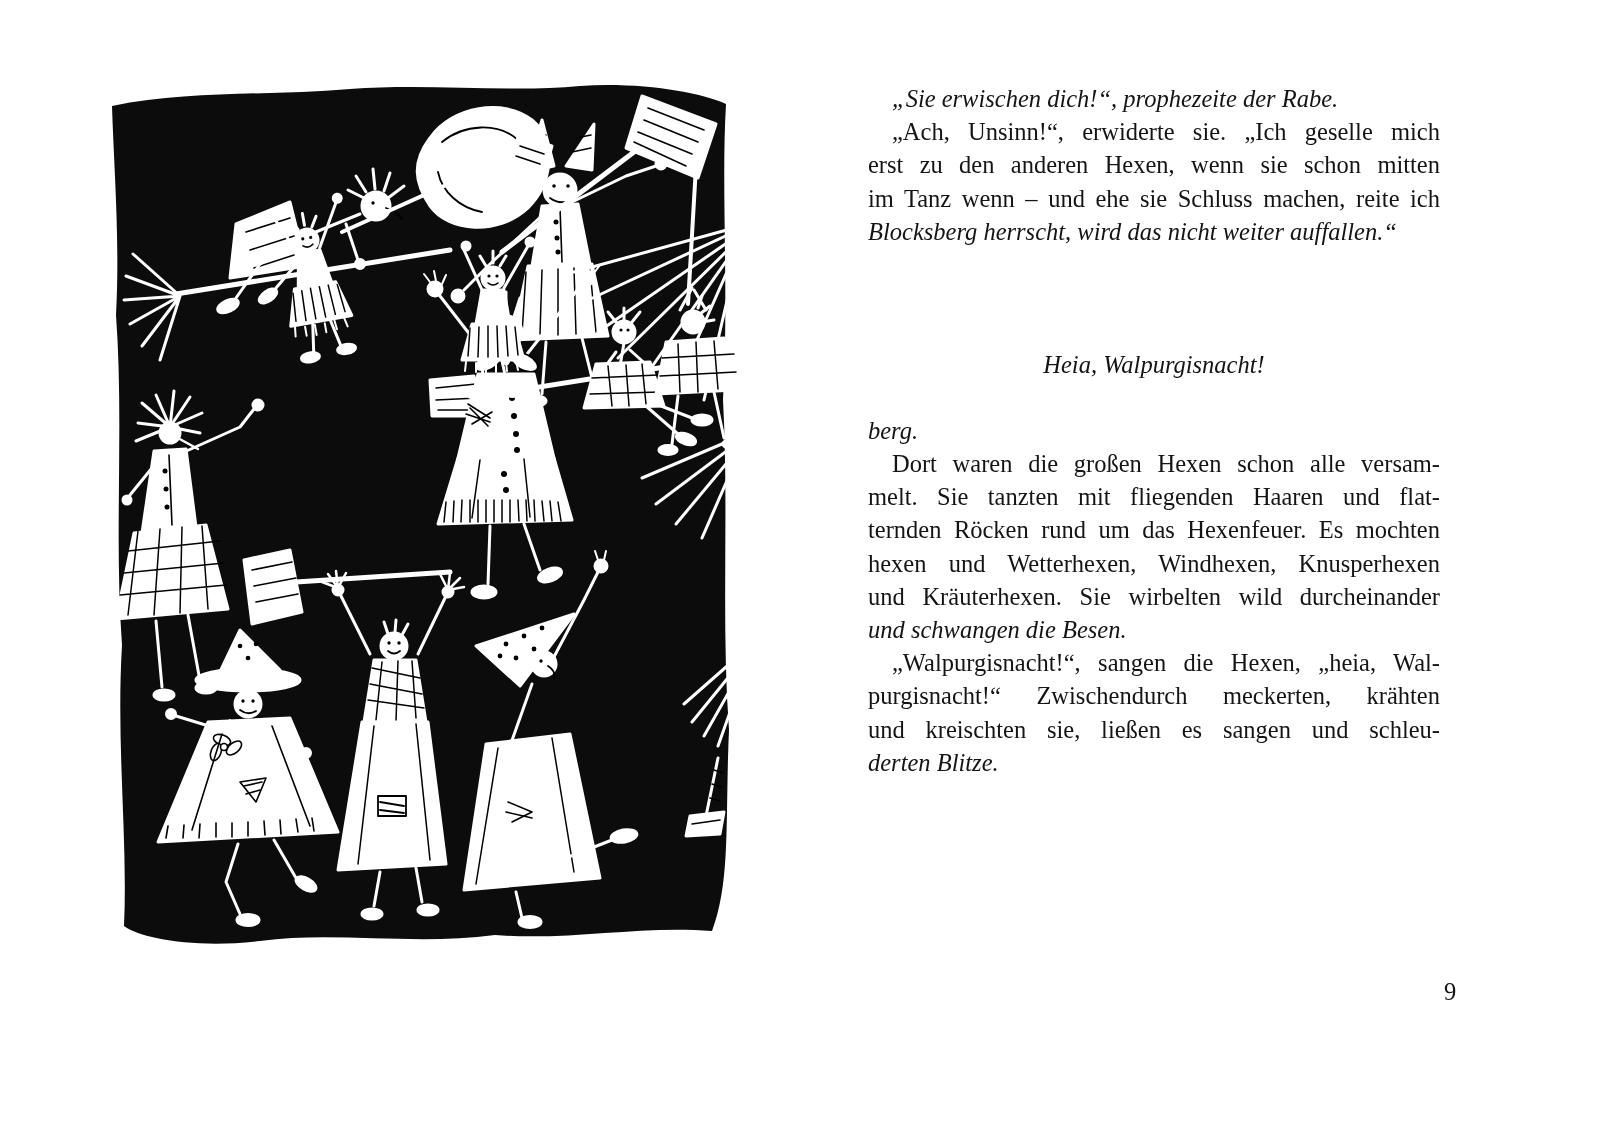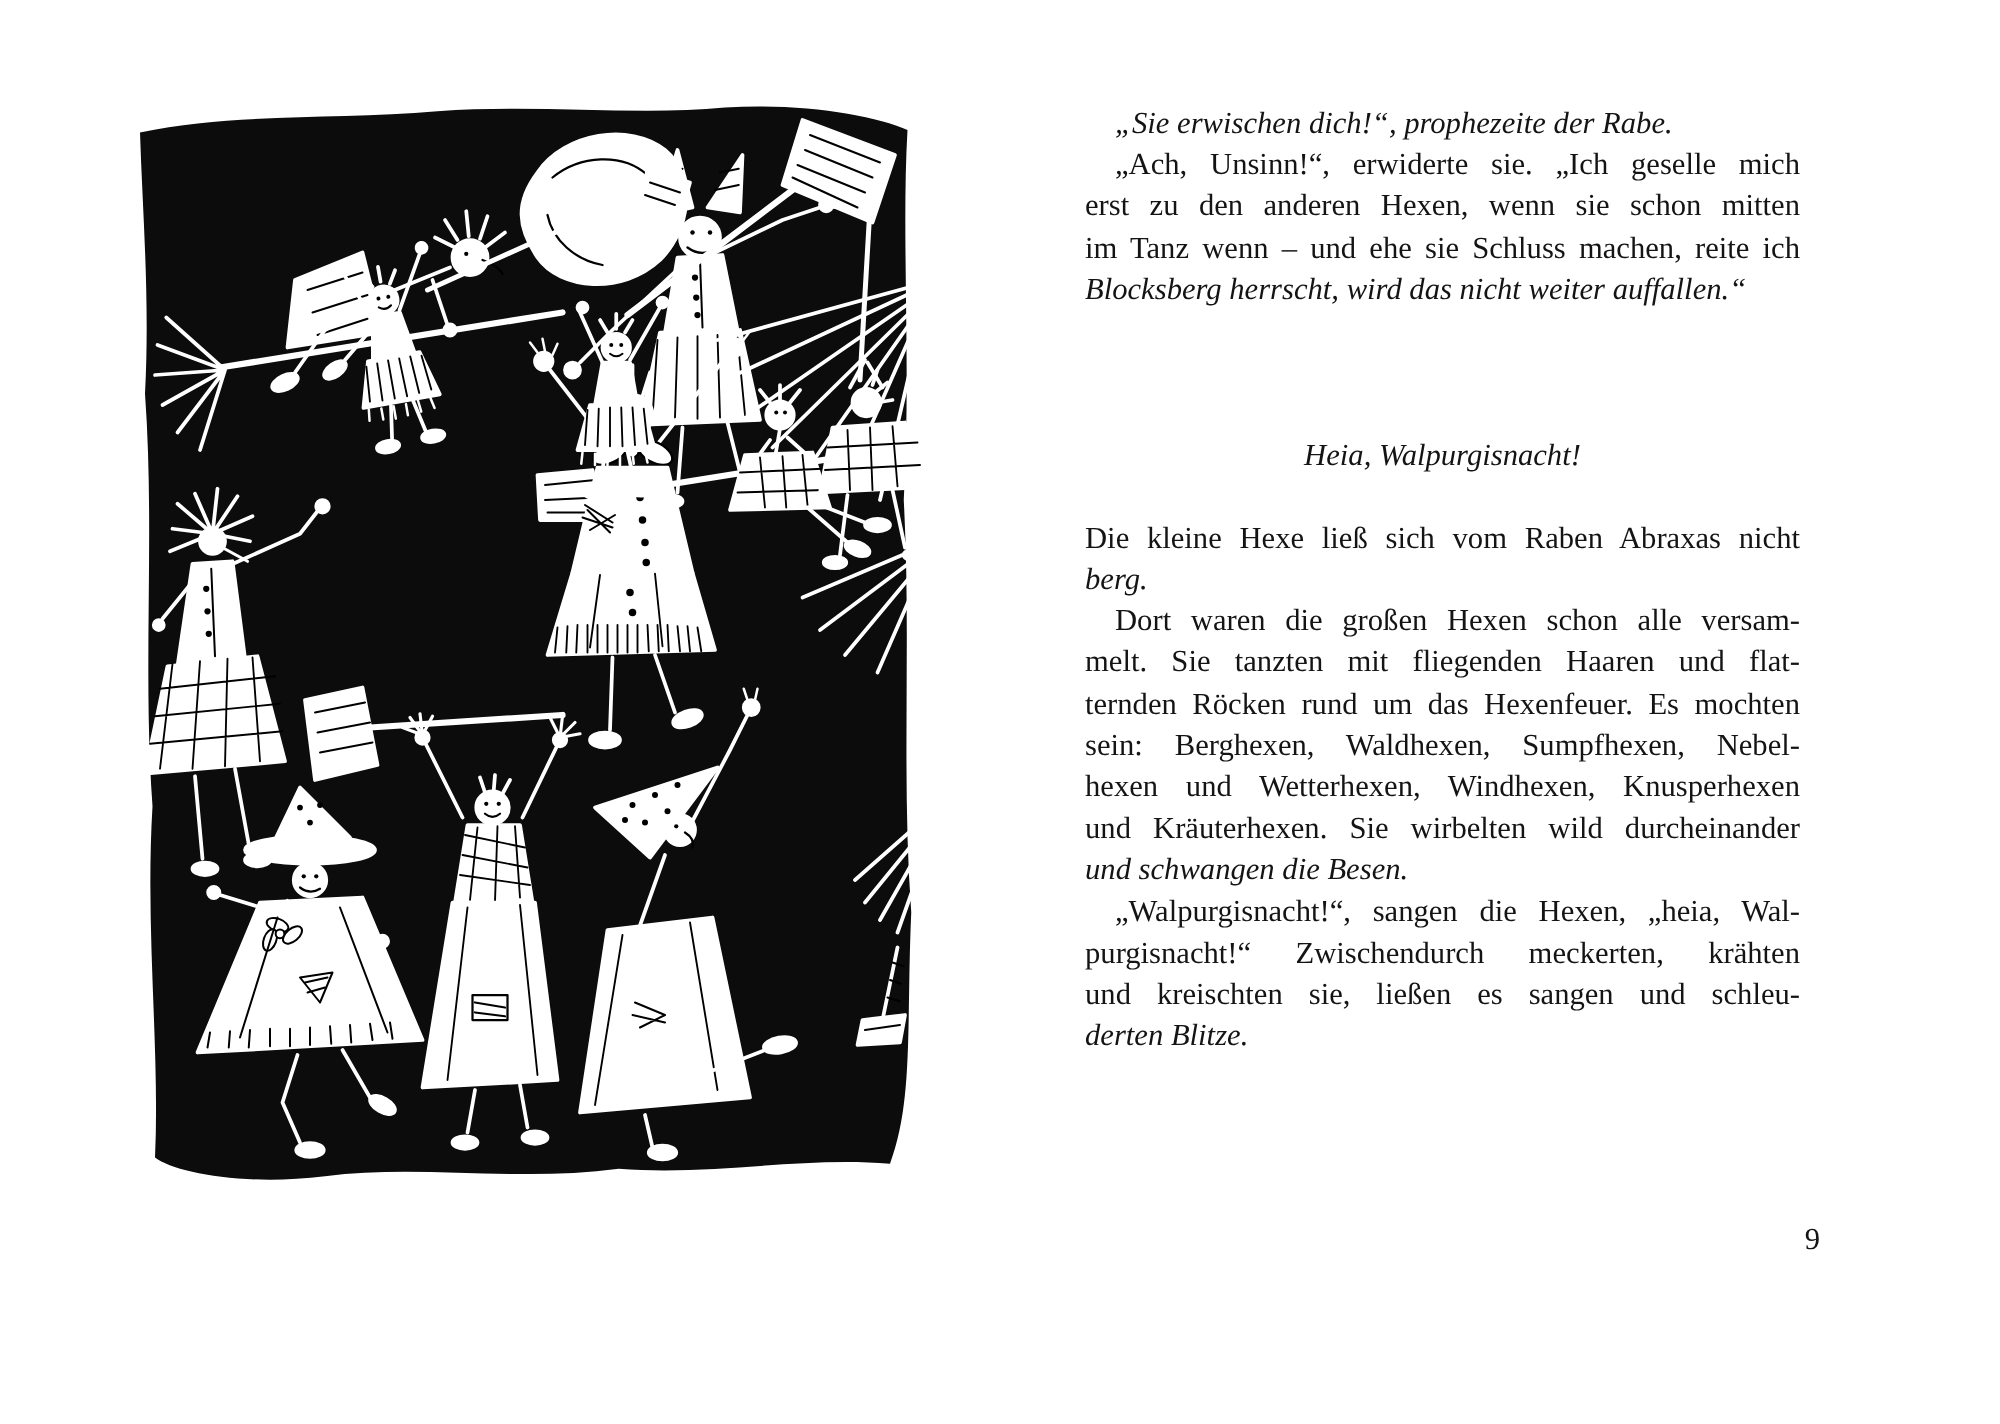--- a/index.html
+++ b/index.html
@@ -369,26 +369,24 @@
 <div>
   <div class="text-col">
       <div class="line indent last">„Sie erwischen dich!“, prophezeite der Rabe.</div>
       <div class="line indent">„Ach, Unsinn!“, erwiderte sie. „Ich geselle mich</div>
       <div class="line">erst zu den anderen Hexen, wenn sie schon mitten</div>
       <div class="line">im Tanz wenn – und ehe sie Schluss machen, reite ich</div>
       <div class="line last">Blocksberg herrscht, wird das nicht weiter auffallen.“</div>
       <div class="spacer" style="height: 99.6px;"></div>
       <div class="line heading">Heia, Walpurgisnacht!</div>
       <div class="spacer" style="height: 33.2px;"></div>
-      <div class="line">Die kleine Hexe ließ sich vom Raben Abraxas nicht</div>
       <div class="line last">berg.</div>
       <div class="line indent">Dort waren die großen Hexen schon alle versam-</div>
       <div class="line">melt. Sie tanzten mit fliegenden Haaren und flat-</div>
       <div class="line">ternden Röcken rund um das Hexenfeuer. Es mochten</div>
-      <div class="line">sein: Berghexen, Waldhexen, Sumpfhexen, Nebel-</div>
       <div class="line">hexen und Wetterhexen, Windhexen, Knusperhexen</div>
       <div class="line">und Kräuterhexen. Sie wirbelten wild durcheinander</div>
       <div class="line last">und schwangen die Besen.</div>
       <div class="line indent">„Walpurgisnacht!“, sangen die Hexen, „heia, Wal-</div>
       <div class="line">purgisnacht!“ Zwischendurch meckerten, krähten</div>
       <div class="line">und kreischten sie, ließen es sangen und schleu-</div>
       <div class="line last">derten Blitze.</div>
     </div>
   <div class="page-number">9</div>
 </div>

